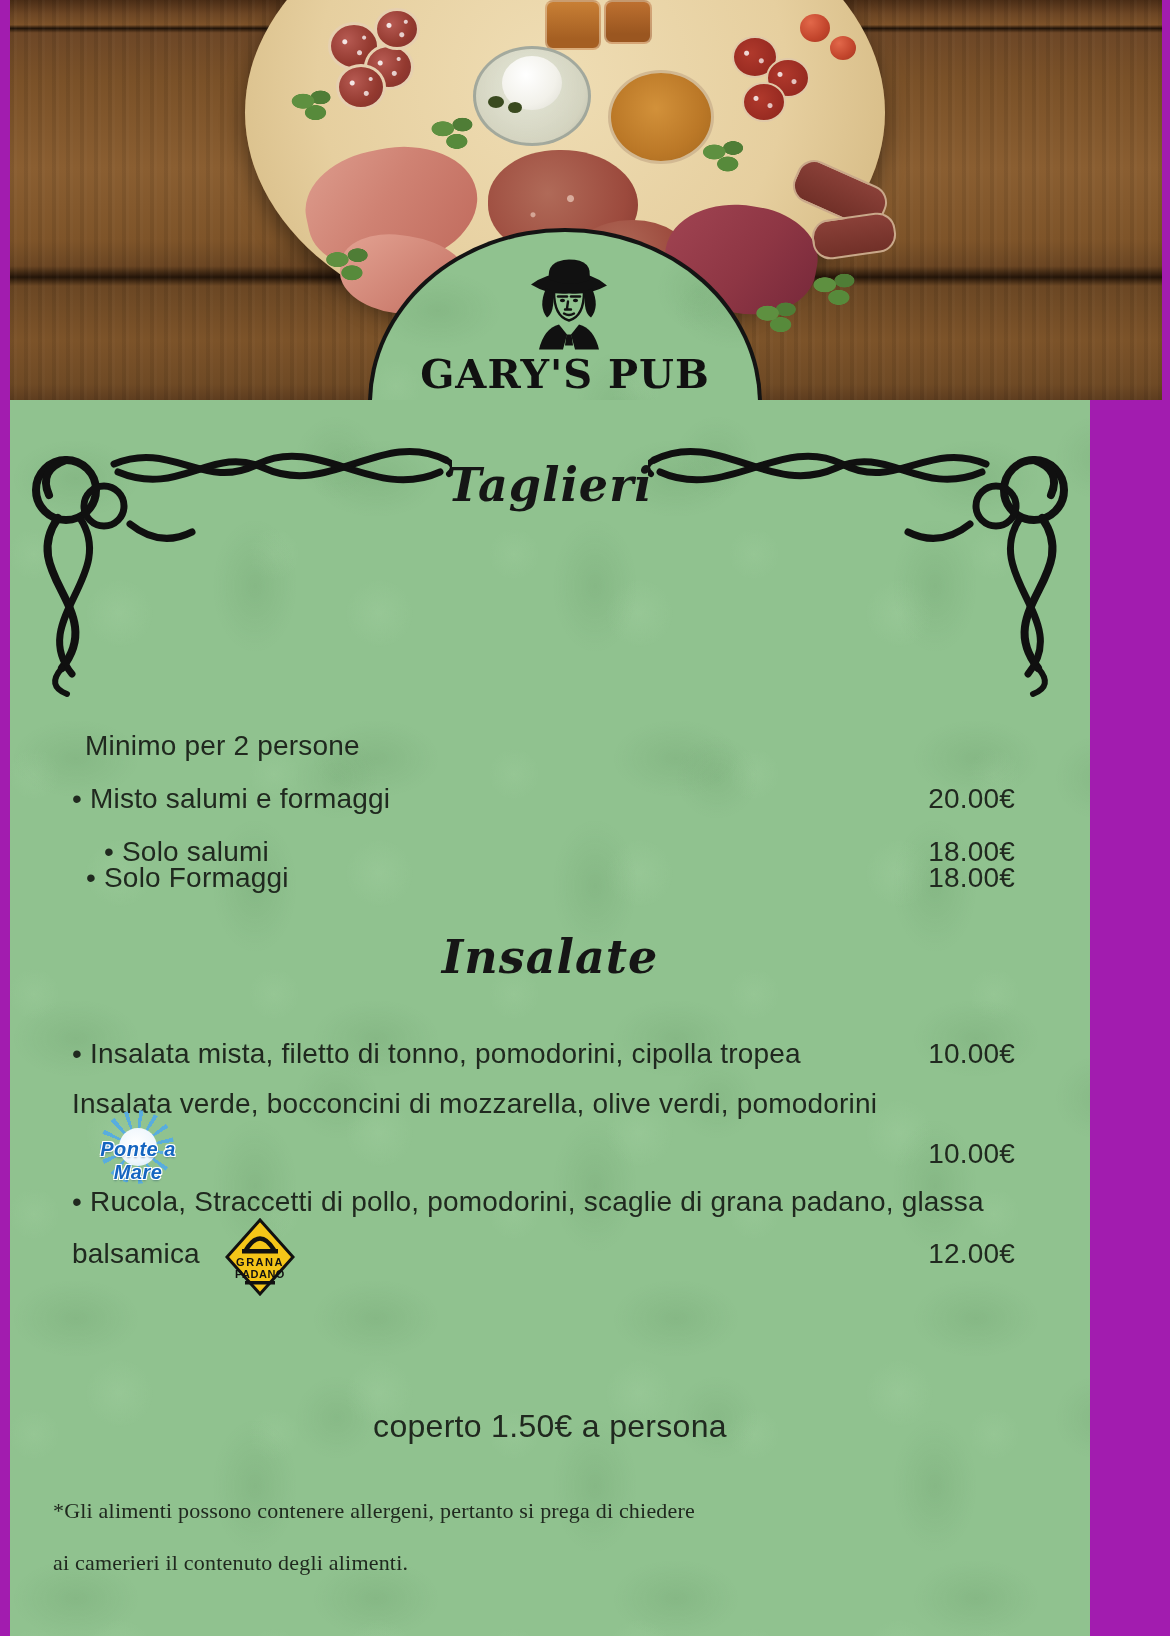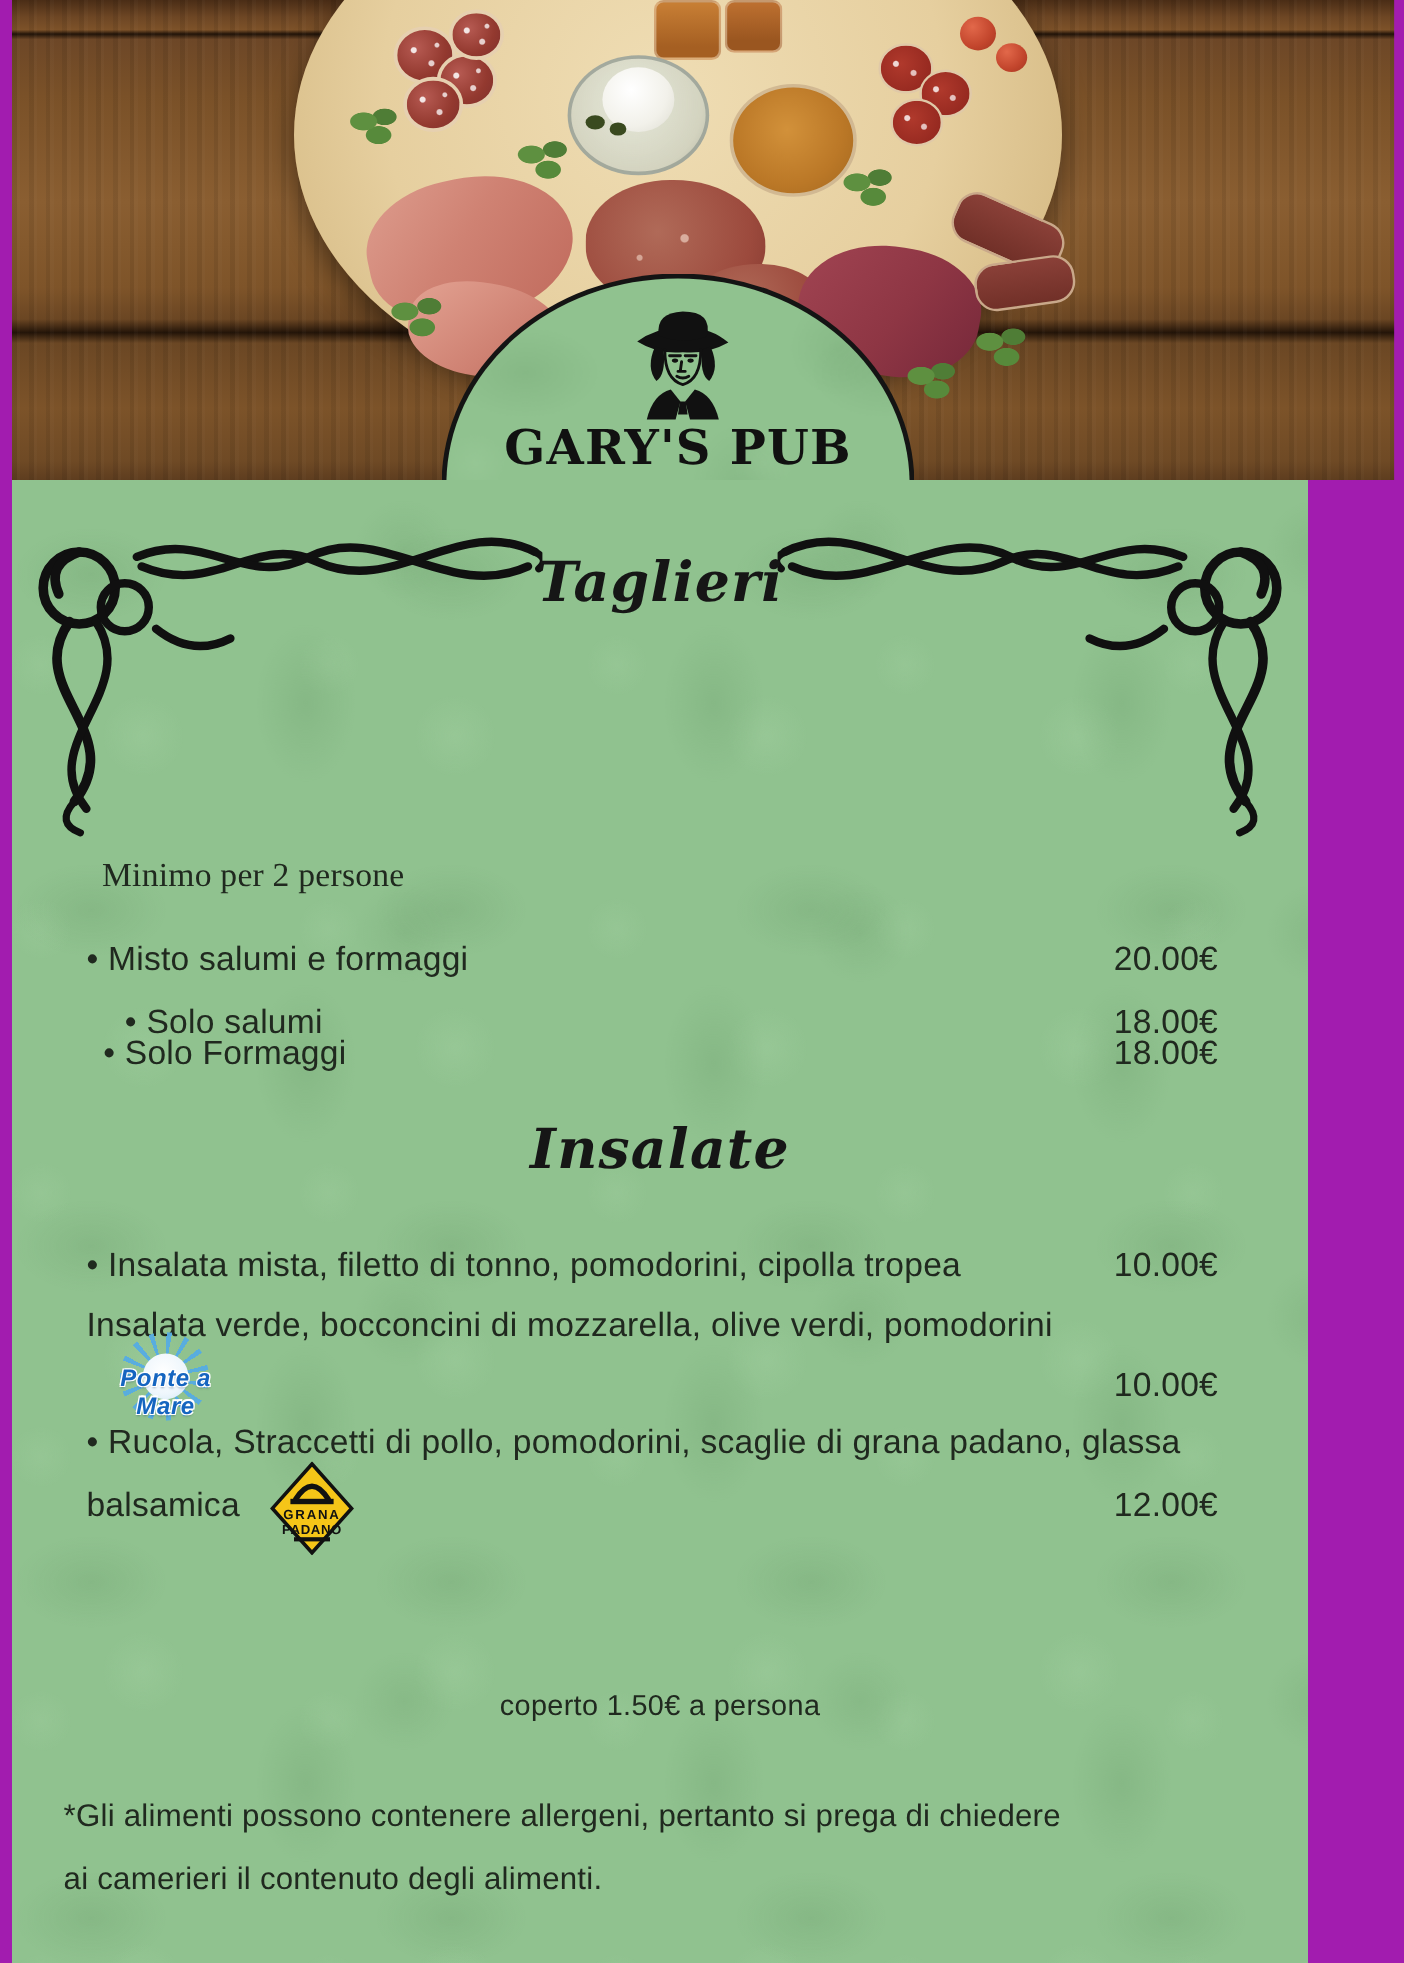--- a/index.html
+++ b/index.html
@@ -87,22 +87,22 @@
   .pam-core{position:absolute;left:41px;top:6px;width:38px;height:38px;border-radius:50%;
     background:radial-gradient(circle at 45% 40%, #ffffff 0%, #eef6fc 60%, #cfe6f5 100%);}
   .pam-text{position:absolute;left:0;top:16px;width:120px;text-align:center;
     font-size:20px;font-style:italic;font-weight:bold;color:#1565c0;letter-spacing:.5px;
     text-shadow:-1px -1px 0 #fff, 1px -1px 0 #fff, -1px 1px 0 #fff, 1px 1px 0 #fff, 0 2px 2px rgba(0,40,90,.35);}
 
   
   .gp{position:absolute;left:215px;top:818px;width:70px;height:78px;}
 
   .coperto{position:absolute;left:0;top:1008px;width:100%;text-align:center;
-    font-size:24px;color:#20291f;letter-spacing:.3px;}
-  .allergen{position:absolute;left:43px;font-size:26px;color:#20291f;letter-spacing:.2px;white-space:nowrap;}
+    font-size:32px;color:#20291f;letter-spacing:.3px;}
+  .allergen{position:absolute;left:43px;font-size:22px;color:#20291f;letter-spacing:.2px;white-space:nowrap;font-family:Liberation Serif, serif;}
 </style>
 </head>
 <body>
 
 <div class="stage">
   <div class="content">
 
     <div class="photo">
       <div class="streaks"></div>
       <div class="board"></div>
@@ -199,21 +199,21 @@
           <path stroke-width="7" d="M118 118 q30 24 62 8"></path>
           <path stroke-width="8" d="M54 54 q-28 10 -17 35"></path>
           <path stroke-width="8" d="M46 112 C6 168 96 204 50 262"></path>
           <path stroke-width="7" d="M68 112 C106 170 16 214 60 268"></path>
           <path stroke-width="6" d="M50 262 q-16 18 5 26"></path>
         </g>
       </svg>
 
       <div class="script-h" style="top:58px;">Taglieri</div>
 
-      <div class="row note" style="top:314px;font-family:Liberation Serif, serif;">
+      <div class="row note" style="top:330px;">
         <span class="t">Minimo per 2 persone</span>
       </div>
       <div class="row" style="top:383px;">
         <span class="t">• Misto salumi e formaggi</span>
         <span class="p">20.00€</span>
       </div>
       <div class="row" style="top:436px;margin-left:32px;">
         <span class="t">• Solo salumi</span>
         <span class="p">18.00€</span>
       </div>

